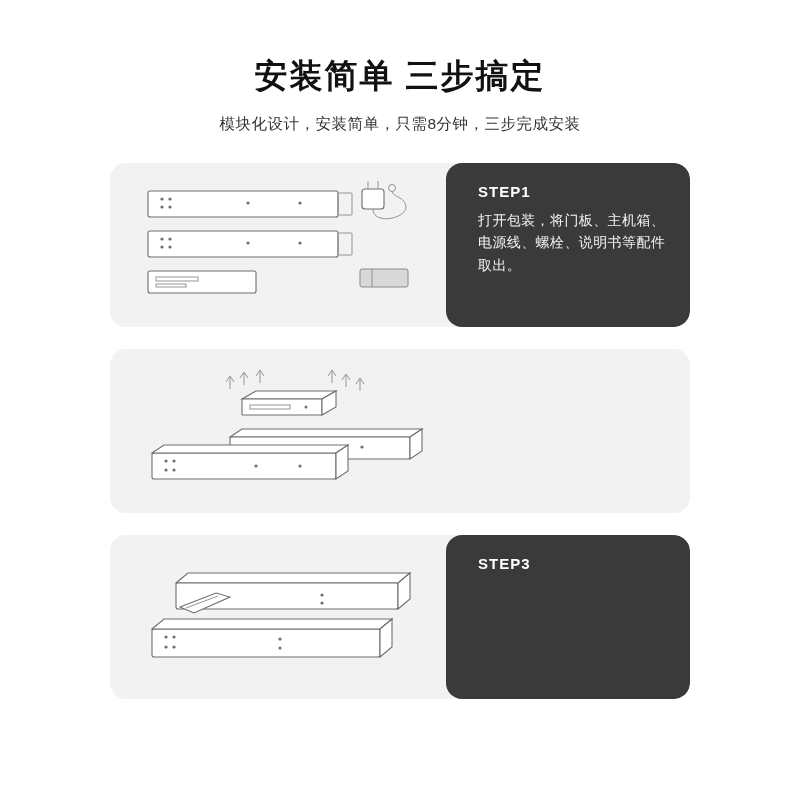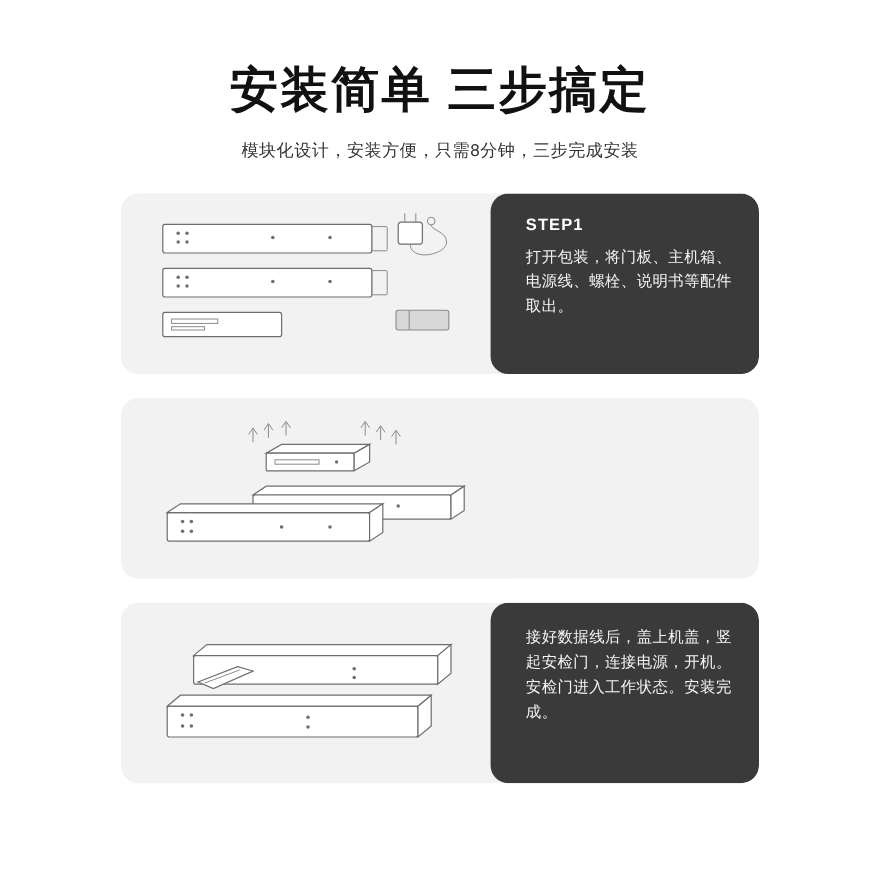--- a/index.html
+++ b/index.html
@@ -18,21 +18,21 @@
     position: relative;
     width: 800px;
     height: 800px;
     box-sizing: border-box;
   }
   .header {
     text-align: center;
     padding-top: 56px;
   }
   .title {
-    font-size: 44px;
+    font-size: 33px;
     font-weight: bold;
     letter-spacing: 2px;
     color: #111111;
     line-height: 1.2;
   }
   .subtitle {
     margin-top: 18px;
     font-size: 15.5px;
     color: #333333;
     letter-spacing: 0.5px;
@@ -88,21 +88,21 @@
   .s-dot { fill: #6e6e6e; }
   .s-gray { fill: #d8d8d8; stroke: #8a8a8a; stroke-width: 1; }
 </style>
 </head>
 <body>
 
 <div class="page">
 
   <div class="header">
     <div class="title">安装简单 三步搞定</div>
-    <div class="subtitle">模块化设计，安装方便，只需8分钟，三步完成安装</div>
+    <div class="subtitle">模块化设计，安装简单，只需8分钟，三步完成安装</div>
   </div>
 
   <div class="steps">
 
     <div class="step-card">
       <div class="step-visual">
         <svg width="352" height="164" viewBox="0 0 352 164" xmlns="http://www.w3.org/2000/svg">
 
           <rect class="s-fill" x="38" y="28" width="190" height="26" rx="2"></rect>
           <rect class="s-line-thin" x="228" y="30" width="14" height="22" rx="1" fill="#ffffff"></rect>
@@ -195,18 +195,18 @@
           <path class="s-fill" d="M270 94 L282 84 L282 112 L270 122 Z"></path>
           <circle class="s-dot" cx="56" cy="102" r="1.6"></circle>
           <circle class="s-dot" cx="64" cy="102" r="1.6"></circle>
           <circle class="s-dot" cx="56" cy="112" r="1.6"></circle>
           <circle class="s-dot" cx="64" cy="112" r="1.6"></circle>
           <circle class="s-dot" cx="170" cy="104" r="1.6"></circle>
           <circle class="s-dot" cx="170" cy="113" r="1.6"></circle>
         </svg>
       </div>
       <div class="step-text">
-        <div class="step-desc">接好数据线后，盖上机盖，竖起安检门，连接电源，开机。安检门进入工作状态。安装完成。</div>
+        <div class="step-label">STEP3</div>
       </div>
     </div>
 
   </div>
 </div>
 
 </body></html>

